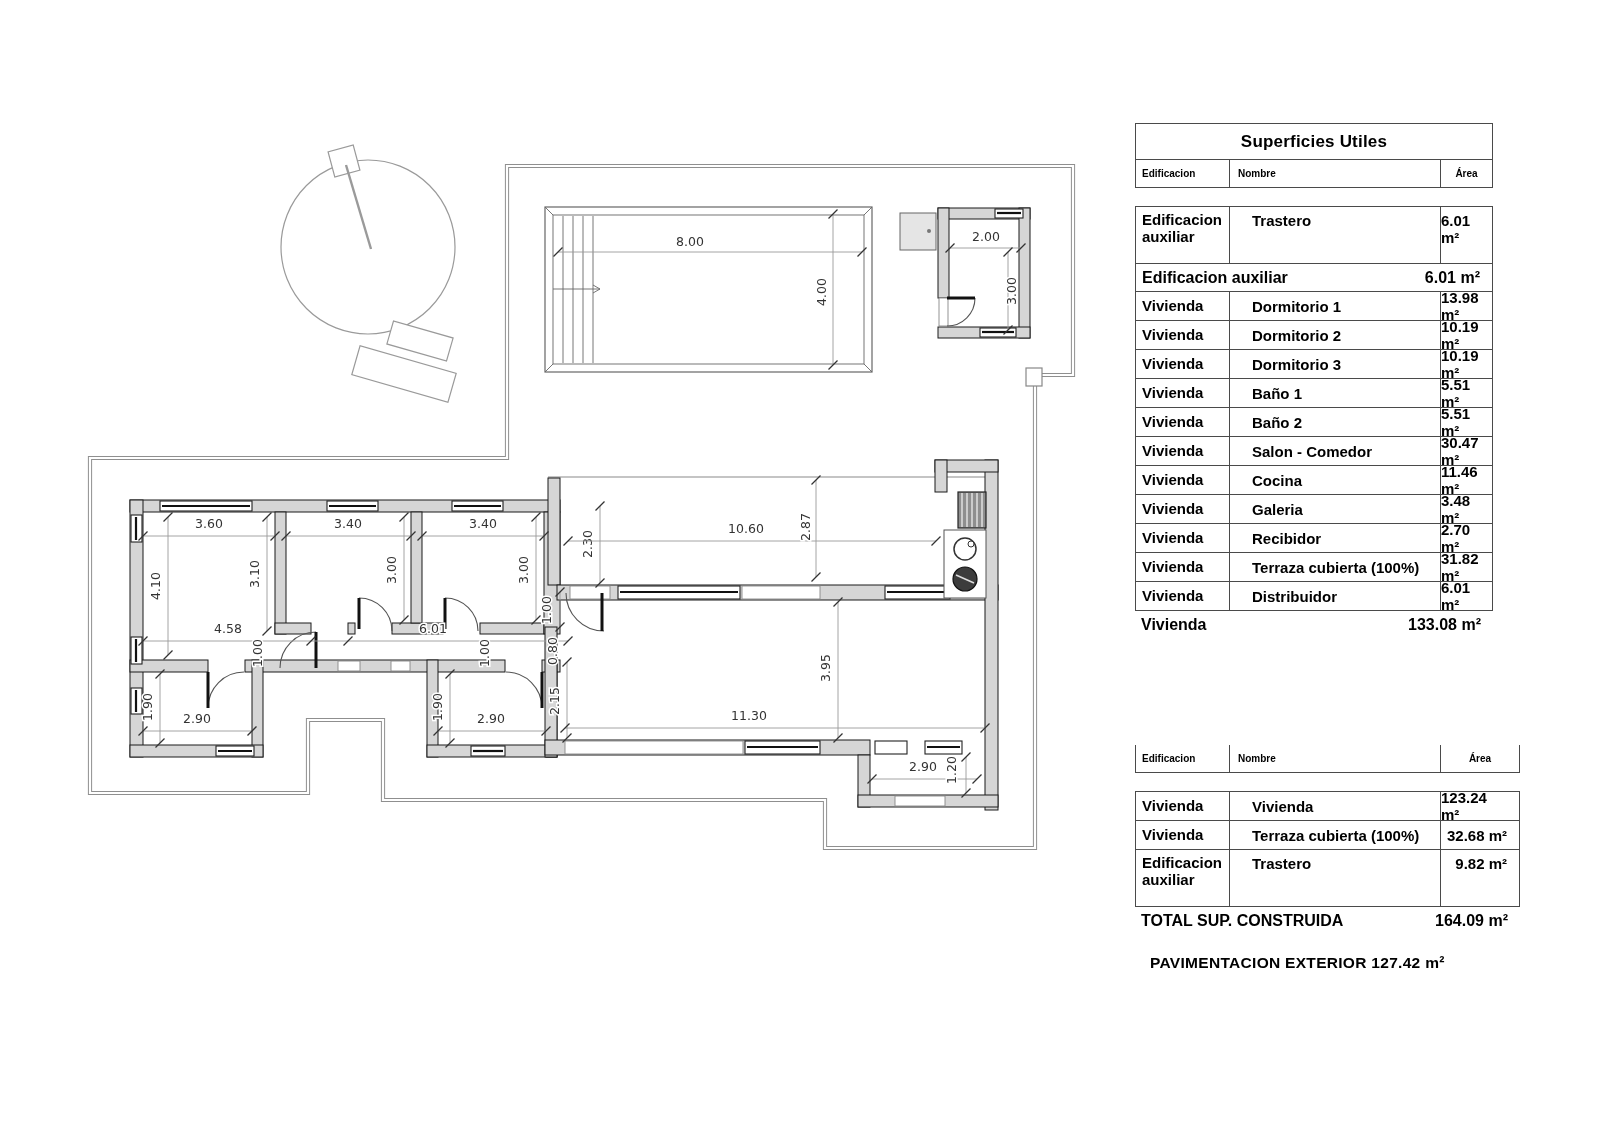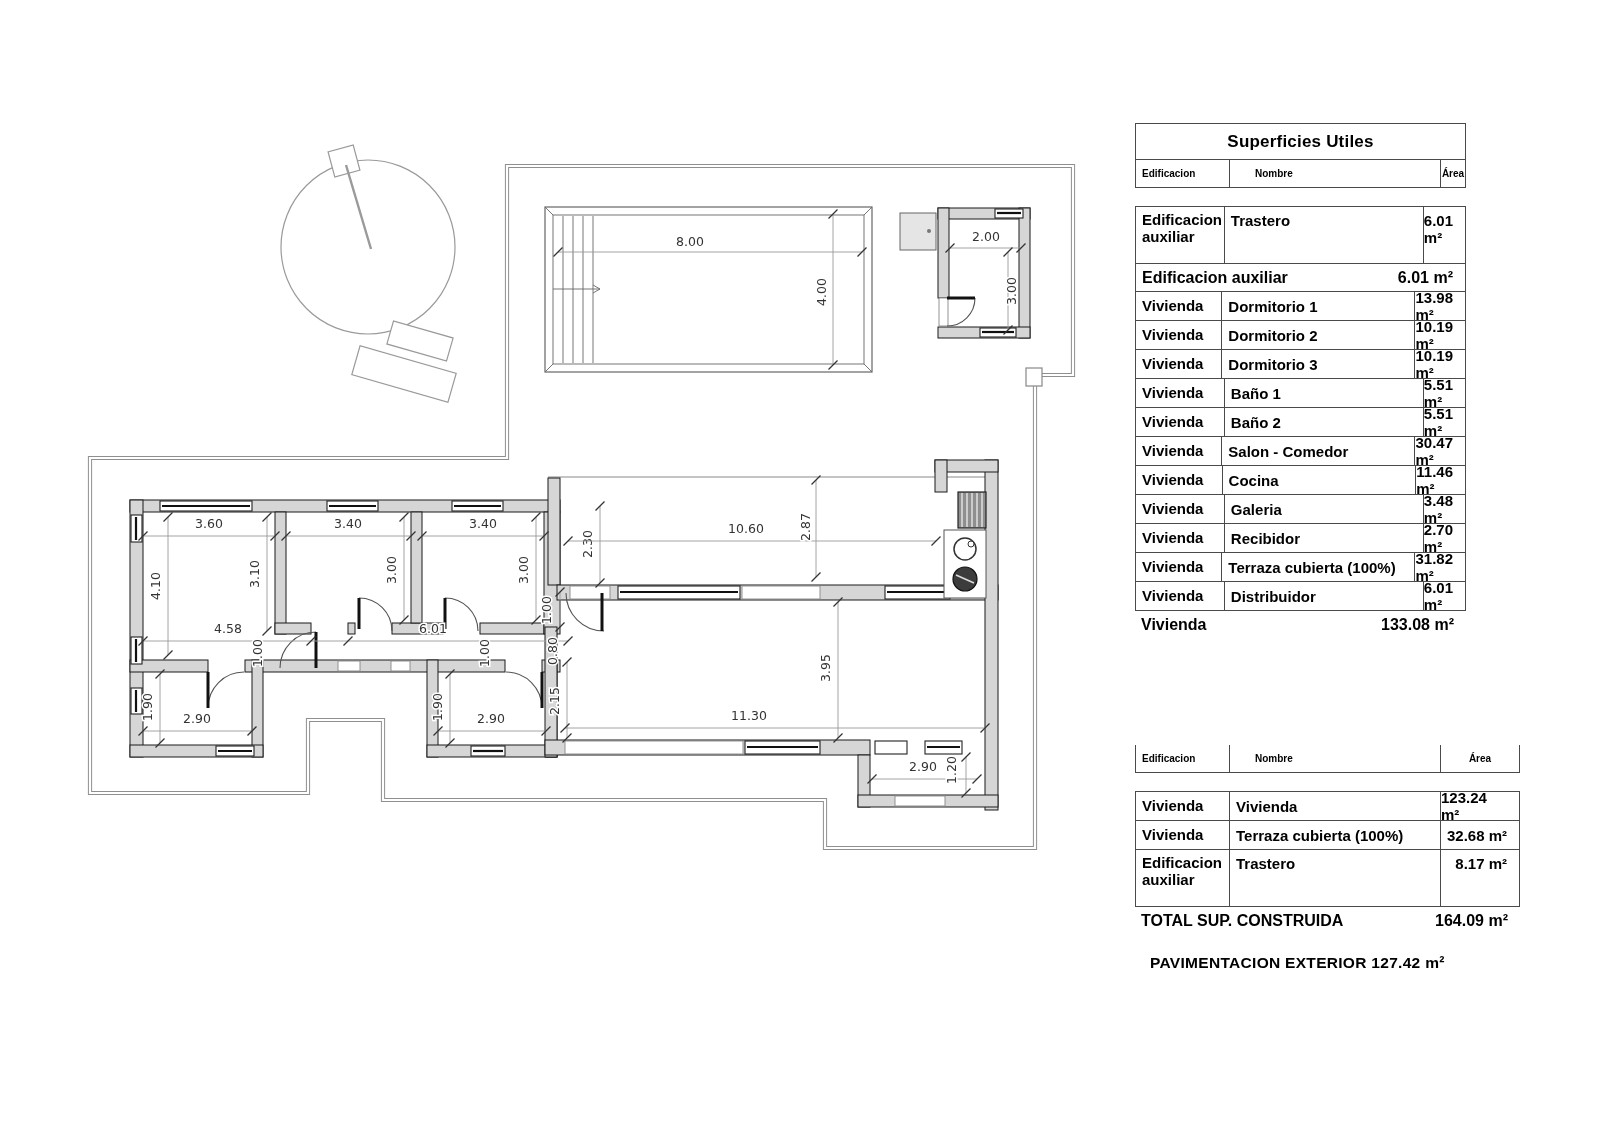--- a/index.html
+++ b/index.html
@@ -7,28 +7,28 @@
        font-family:"Liberation Sans",sans-serif;}
   .sheet{position:absolute;left:0;top:0;width:1600px;height:1130px;background:#fff;}
   svg text{font-family:"DejaVu Sans",sans-serif;}
 
   .tbl{position:absolute;font-weight:bold;color:#000;}
   .titlebox{border:1.5px solid #4a4a4a;height:37px;display:flex;align-items:center;
             justify-content:center;font-size:17px;letter-spacing:.2px;box-sizing:border-box;}
   .hdr{border:1.5px solid #4a4a4a;border-top:none;display:flex;height:28px;font-size:10px;
        align-items:stretch;box-sizing:border-box;}
   .hdr .col-e{width:93px;display:flex;align-items:center;padding-left:6px;box-sizing:border-box;}
-  .hdr .col-n{width:212px;display:flex;align-items:center;padding-left:25px;box-sizing:border-box;
+  .hdr .col-n{width:212px;display:flex;align-items:center;padding-left:8px;box-sizing:border-box;
               border-left:1.3px solid #4a4a4a;border-right:1.3px solid #4a4a4a;text-align:right;}
   .hdr .col-a{flex:1;display:flex;align-items:center;justify-content:center;}
   .tbody{border:1.5px solid #4a4a4a;margin-top:18px;box-sizing:border-box;}
   .trow{display:flex;border-top:1.3px solid #4a4a4a;height:28px;font-size:15px;align-items:stretch;}
   .trow:first-child{border-top:none;}
   .trow .c1{width:93px;display:flex;align-items:center;padding-left:6px;box-sizing:border-box;line-height:1.1;}
-  .trow .c2{width:212px;display:flex;align-items:center;padding-left:6px;box-sizing:border-box;
+  .trow .c2{width:212px;display:flex;align-items:center;padding-left:22px;box-sizing:border-box;
             border-left:1.3px solid #4a4a4a;border-right:1.3px solid #4a4a4a;}
   .trow .c3{flex:1;display:flex;align-items:center;justify-content:flex-end;padding-right:12px;box-sizing:border-box;}
   .trow.tall{height:56px;}
   .trow.tall .c1,.trow.tall .c2,.trow.tall .c3{align-items:flex-start;padding-top:5px;}
   .srow{display:flex;border-top:1.3px solid #4a4a4a;height:28px;font-size:16px;align-items:center;
         justify-content:space-between;padding:0 12px 0 6px;box-sizing:border-box;}
   .totrow{display:flex;height:28px;font-size:16px;align-items:center;justify-content:space-between;
           padding:0 12px 0 6px;box-sizing:border-box;}
   .footerline{position:absolute;left:1150px;top:954px;font-weight:bold;font-size:15.5px;
               color:#000;letter-spacing:.3px;}
@@ -303,21 +303,21 @@
         <line x1="972.5" y1="783.5" x2="981.5" y2="774.5" stroke="#333" stroke-width="1.3"></line>
         <text x="923" y="771" text-anchor="middle" font-size="12.5" fill="#333" style="paint-order:stroke;stroke:#fff;stroke-width:3px;">2.90</text>
         <line x1="966" y1="757" x2="966" y2="793" stroke="#9a9a9a" stroke-width="0.9"></line>
         <line x1="961.5" y1="761.5" x2="970.5" y2="752.5" stroke="#333" stroke-width="1.3"></line>
         <line x1="961.5" y1="797.5" x2="970.5" y2="788.5" stroke="#333" stroke-width="1.3"></line>
         <text x="956" y="770" text-anchor="middle" font-size="12.5" fill="#333" style="paint-order:stroke;stroke:#fff;stroke-width:3px;" transform="rotate(-90 956 770)">1.20</text>
       </g>
 </svg>
 
   
-  <div class="tbl" id="tbl-0" style="left:1135px;top:123px;width:331px;">
+  <div class="tbl" id="tbl-0" style="left:1135px;top:123px;width:358px;">
     <div class="titlebox">Superficies Utiles</div>
     <div class="hdr">
       <div class="col-e">Edificacion</div>
       <div class="col-n">Nombre</div>
       <div class="col-a">Área</div>
     </div>
     <div class="tbody">
         <div class="trow tall">
           <div class="c1">Edificacion auxiliar</div>
           <div class="c2">Trastero</div>
@@ -405,21 +405,21 @@
           <div class="c3">123.24 m²</div>
         </div>
         <div class="trow">
           <div class="c1">Vivienda</div>
           <div class="c2">Terraza cubierta (100%)</div>
           <div class="c3">32.68 m²</div>
         </div>
         <div class="trow tall">
           <div class="c1">Edificacion auxiliar</div>
           <div class="c2">Trastero</div>
-          <div class="c3">8.17 m²</div>
+          <div class="c3">9.82 m²</div>
         </div>
       </div>
     <div class="totals">
         <div class="totrow">
           <div class="tl">TOTAL SUP. CONSTRUIDA</div>
           <div class="tv">164.09 m²</div>
         </div>
       </div>
   </div>
 

